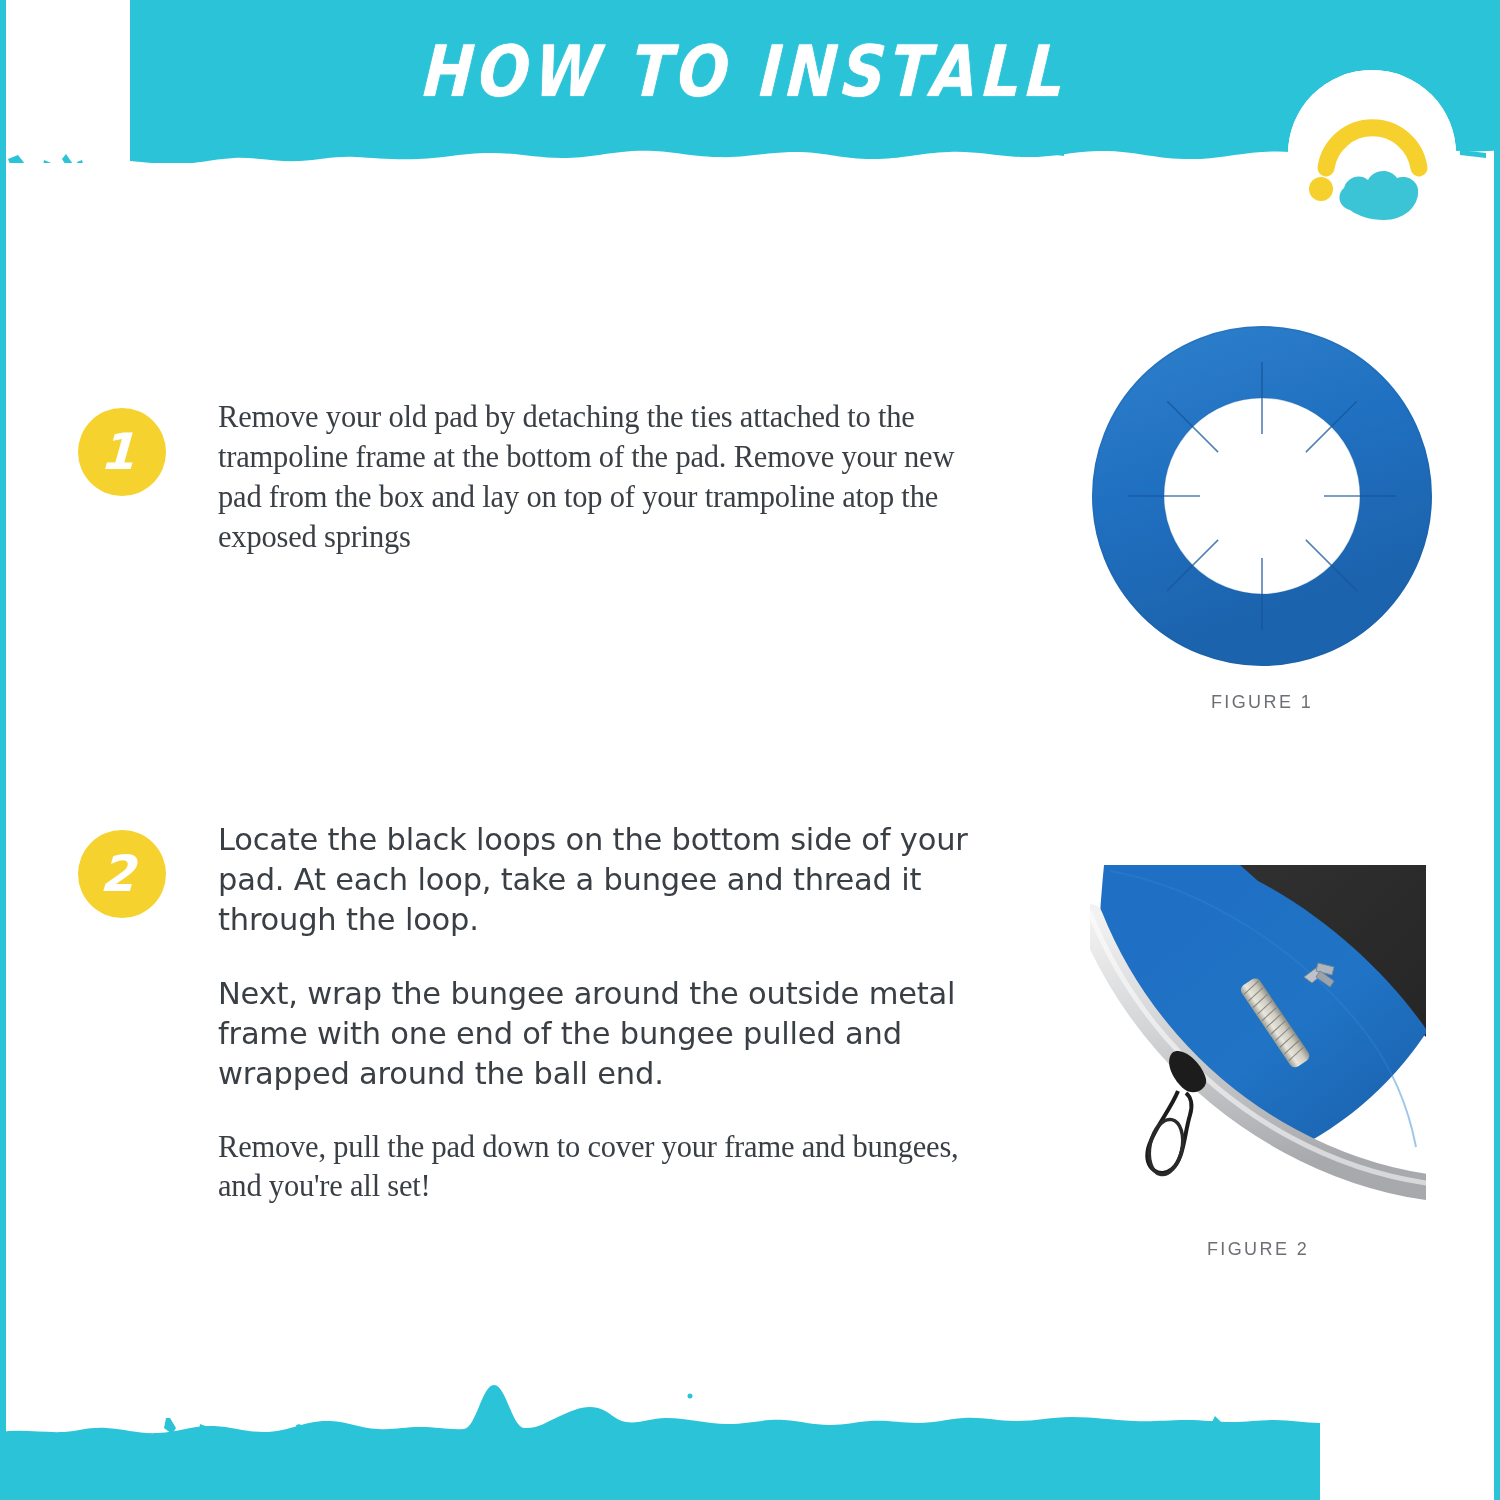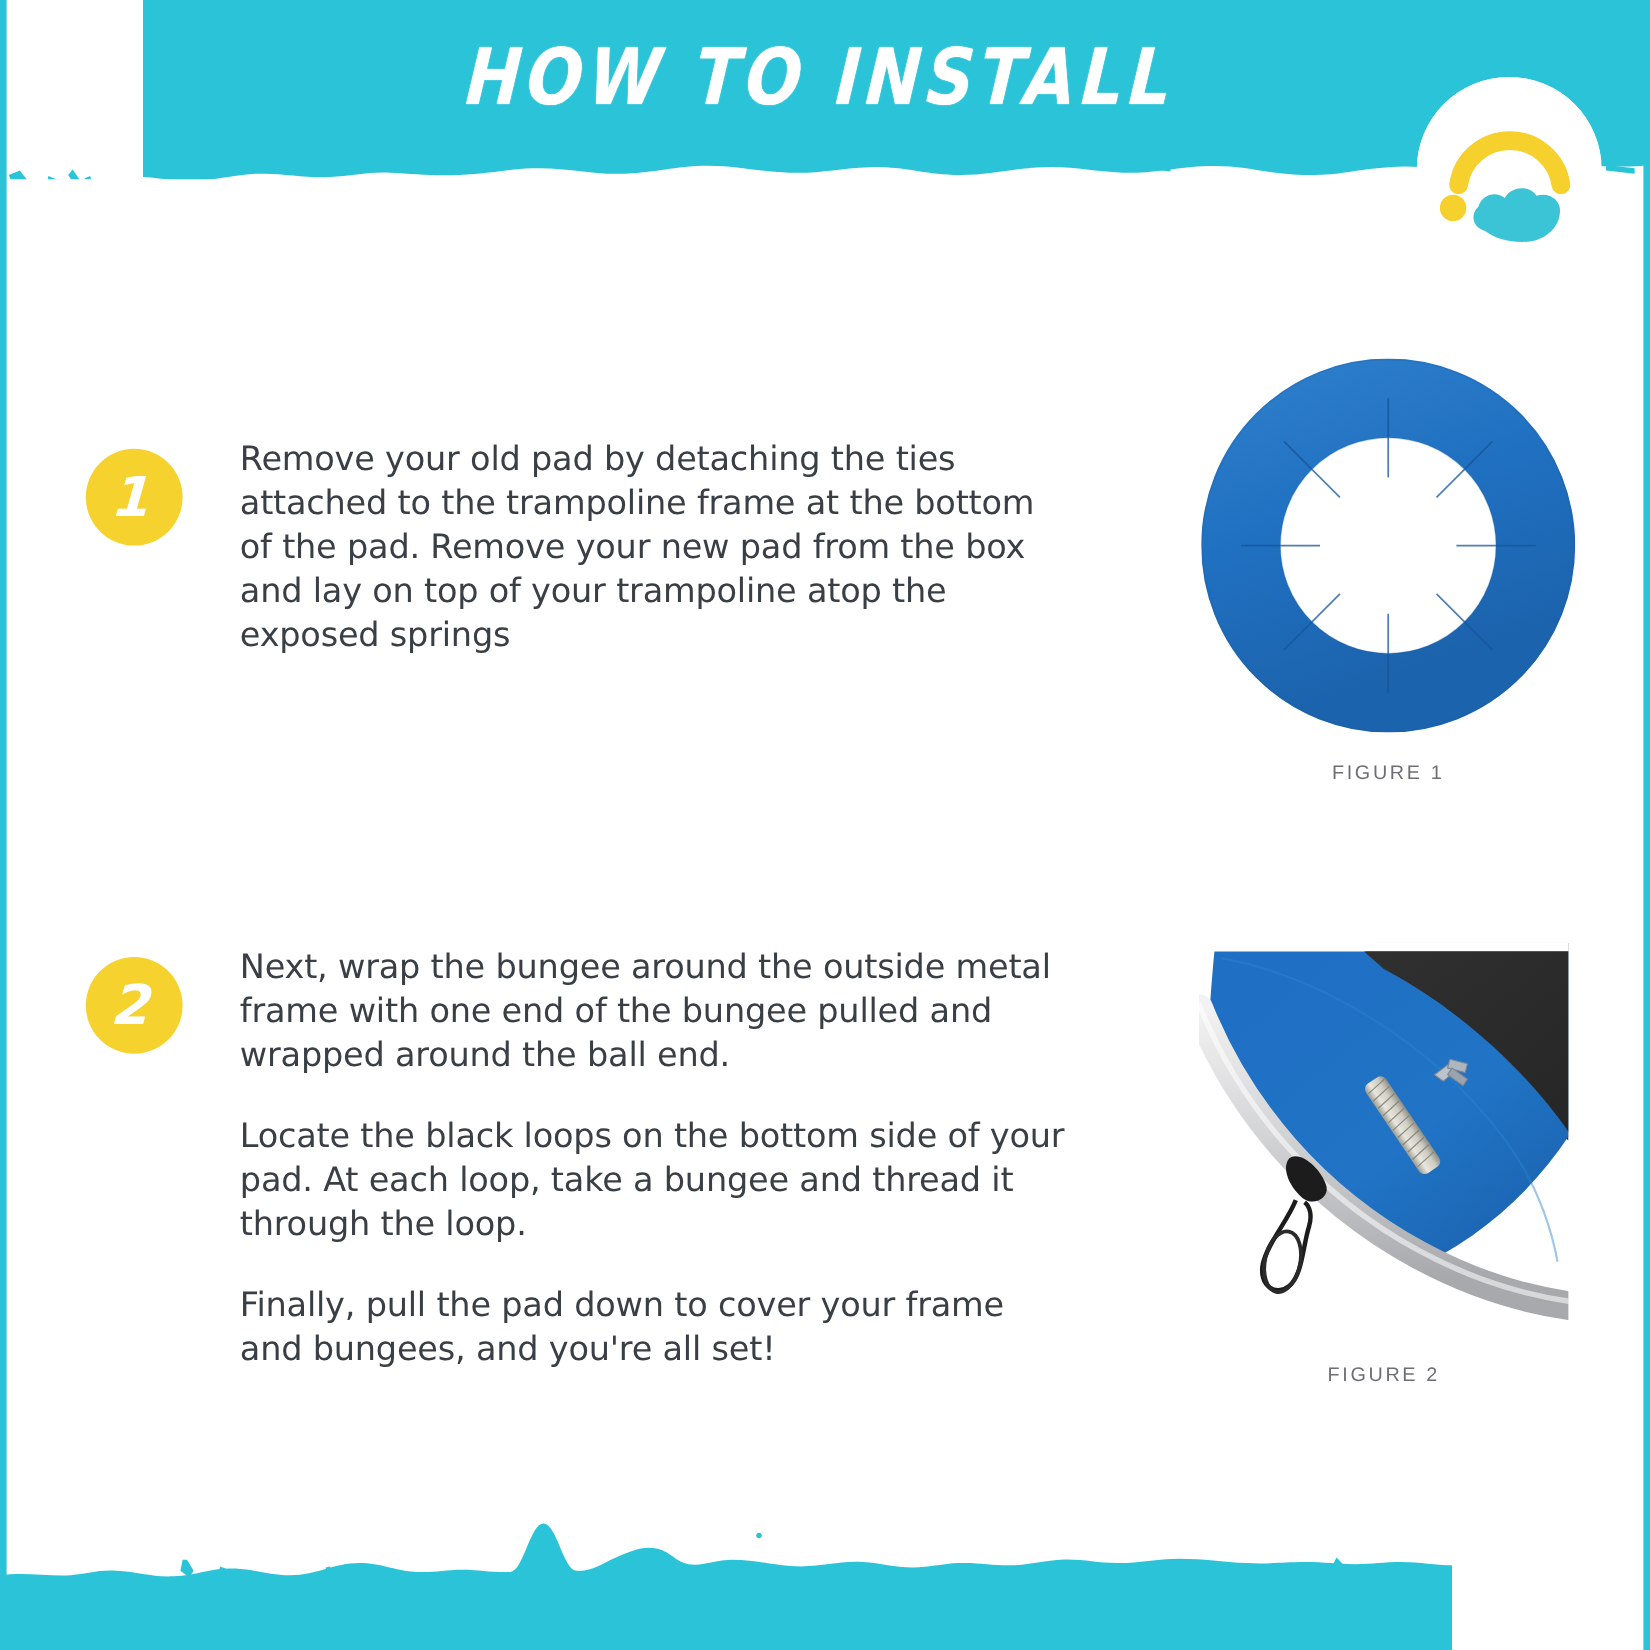--- a/index.html
+++ b/index.html
@@ -140,21 +140,21 @@
   }
   .step-body p {
     margin: 0 0 34px 0;
     color: #3a3f45;
     font-family: "DejaVu Sans", sans-serif;
     font-size: 30.5px;
     line-height: 1.31;
     letter-spacing: -0.2px;
     max-width: 760px;
   }
-  .step-body p:last-child { margin-bottom: 0; }
+  .step-body p:last-child { margin-bottom: 0; font-family: Liberation Serif, serif; }
 
   #step-2 { margin-top: 262px; }
 
   
   #figures {
     position: absolute;
     left: 1060px;
     top: 0;
     width: 430px;
     height: 1311px;
@@ -247,23 +247,23 @@
       <div class="step-body">
         <p>Remove your old pad by detaching the ties attached to the trampoline frame at the bottom of the pad. Remove your new pad from the box and lay on top of your trampoline atop the exposed springs</p>
       </div>
     </div>
 
     <div class="step" id="step-2">
       <div class="step-badge">
         <span class="num">2</span>
       </div>
       <div class="step-body">
+        <p>Locate the black loops on the bottom side of your pad. At each loop, take a bungee and thread it through the loop.</p>
         <p>Next, wrap the bungee around the outside metal frame with one end of the bungee pulled and wrapped around the ball end.</p>
-        <p>Locate the black loops on the bottom side of your pad. At each loop, take a bungee and thread it through the loop.</p>
-        <p>Finally, pull the pad down to cover your frame and bungees, and you're all set!</p>
+        <p>Remove, pull the pad down to cover your frame and bungees, and you're all set!</p>
       </div>
     </div>
 
   </div>
 
   <div id="figures">
 
     <div id="figure-1">
       <div class="art">
         <svg width="340" height="340" viewBox="0 0 340 340">

